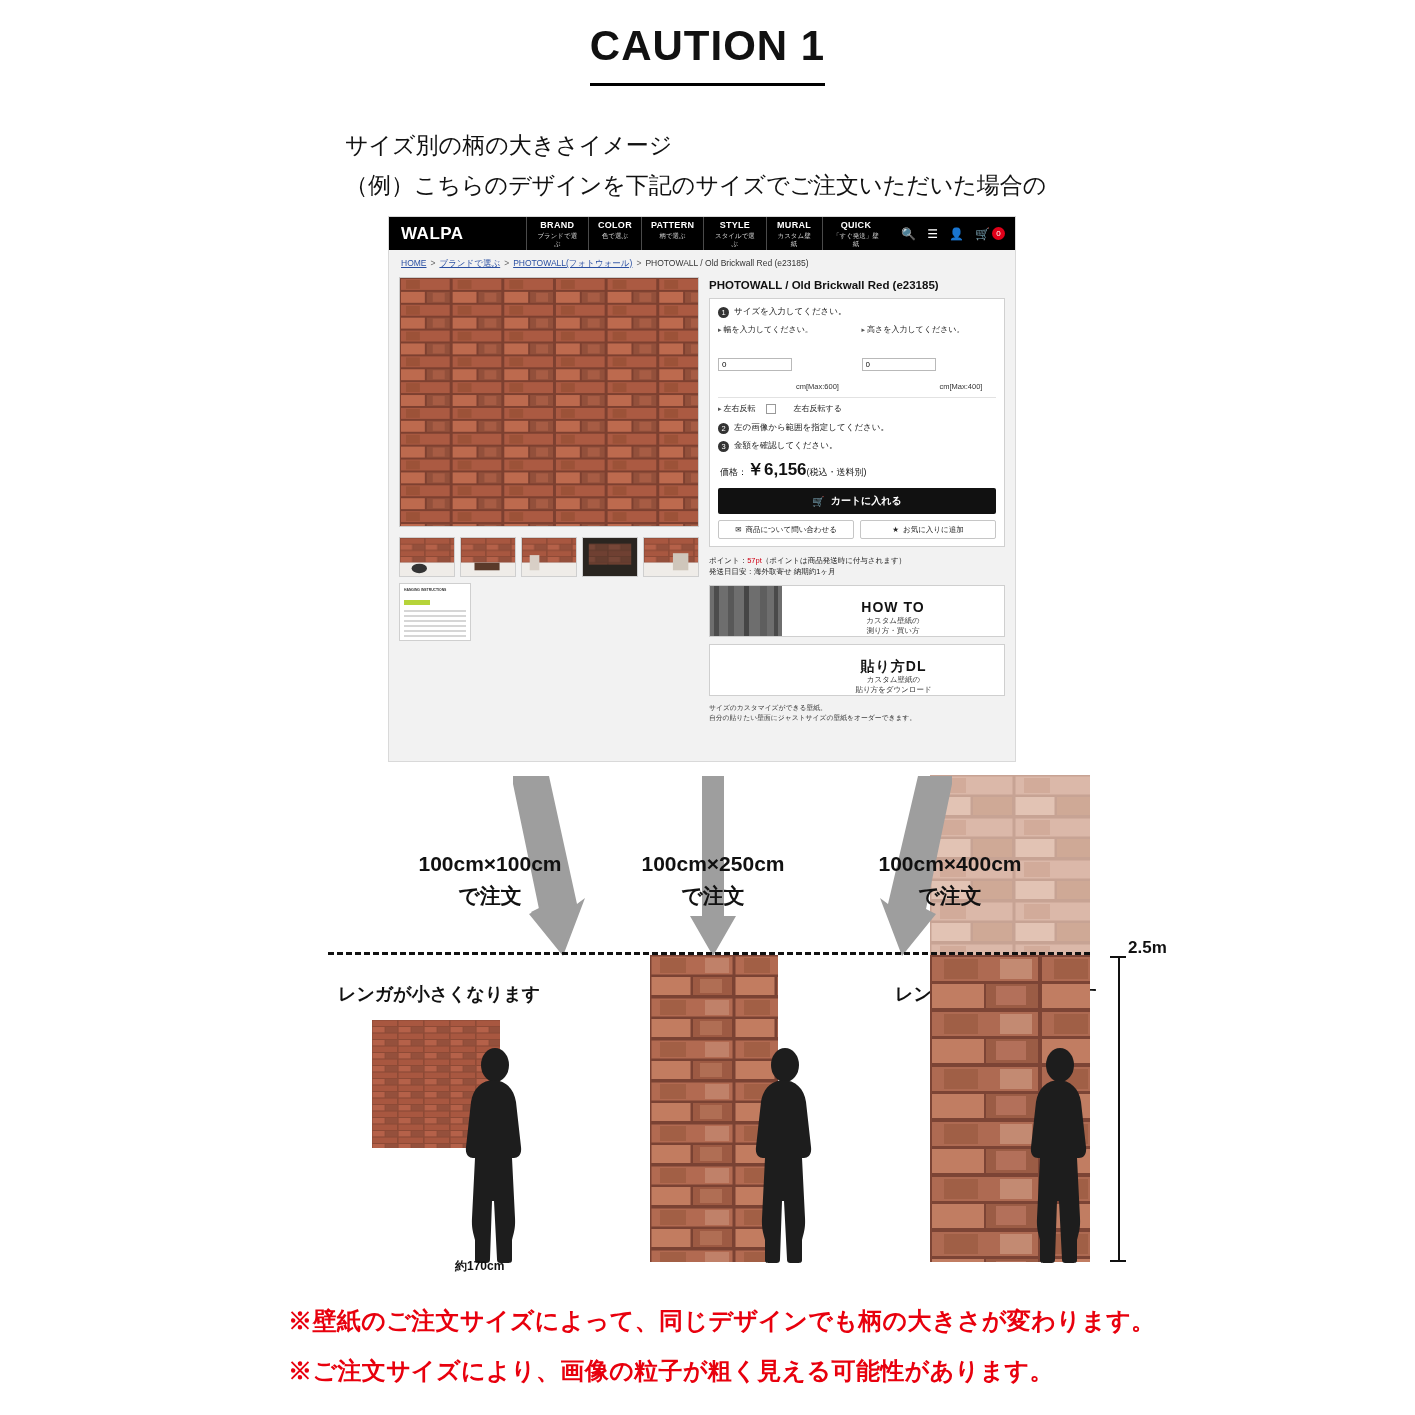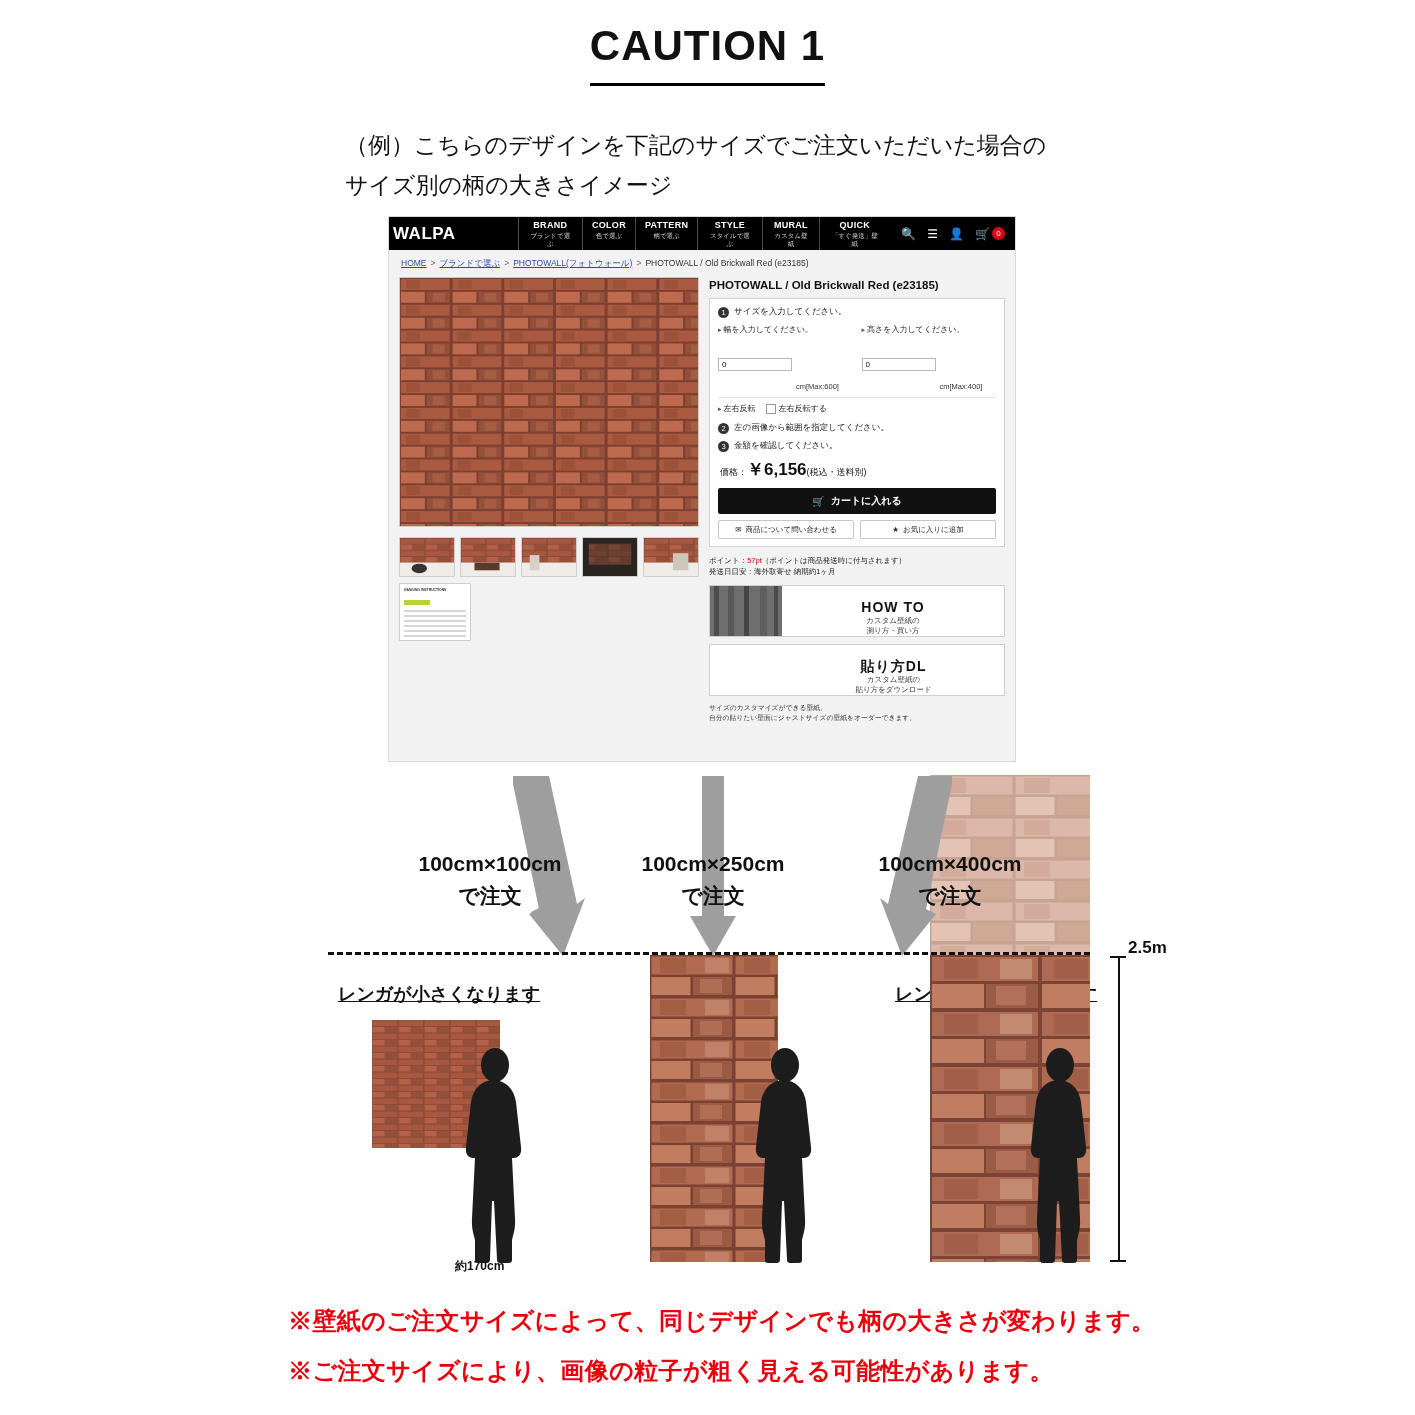--- a/index.html
+++ b/index.html
@@ -59,21 +59,21 @@
     background: #000;
     display: flex;
     align-items: stretch;
     color: #fff;
   }
   .wa-logo {
     display: flex;
     align-items: center;
     font-size: 17px;
     font-weight: bold;
-    padding: 0 14px 0 4px;
+    padding: 0 14px 0 12px;
     letter-spacing: 0.5px;
   }
   .wa-nav {
     display: flex;
     flex: 1;
     align-items: stretch;
     padding-left: 48px;
   }
   .wa-nav-item {
     padding: 3px 9px 0 9px;
@@ -203,21 +203,21 @@
     background: #fff;
   }
   .field-unit { font-size: 7.5px; color: #333; margin-top: 44px; }
   .flip-row {
     display: flex; align-items: center; gap: 10px;
     border-top: 1px solid #e2e2e2;
     padding-top: 5px;
     font-size: 8px; color: #222;
   }
   .flip-row .lab:before { content: "\25B8"; margin-right: 2px; color:#555; font-size:7px; }
-  .flip-check { display: flex; align-items: center; gap: 3px; }
+  .flip-check { display: flex; align-items: center; gap: 18px; }
   .flip-check .box { width: 8px; height: 8px; border: 1px solid #999; background: #fff; }
 
   .price-line {
     font-size: 9px; color: #111; margin: 4px 0 7px 2px;
   }
   .price-line .yen { font-size: 17px; font-weight: bold; }
   .cart-btn {
     background: #111;
     color: #fff;
     height: 26px;
@@ -311,21 +311,20 @@
 
   
   .brick-panel { position: absolute; }
 
   
   .panel-caption {
     position: absolute;
     font-size: 18px;
     font-weight: bold;
     color: #111;
-    text-decoration: underline;
   }
   #height-caption {
     position: absolute;
     left: 455px;
     top: 1258px;
     font-size: 12px;
     font-weight: bold;
   }
 
   
@@ -343,22 +342,22 @@
   #red-note-2 { left: 288px; top: 1355px; }
 </style>
 </head>
 <body>
 
 <div id="caution-title">
   <span>CAUTION 1</span>
 </div>
 
 <div id="intro">
+  <div>サイズ別の柄の大きさイメージ</div>
   <div>（例）こちらのデザインを下記のサイズでご注文いただいた場合の</div>
-  <div>サイズ別の柄の大きさイメージ</div>
 </div>
 
 <svg width="0" height="0" style="position:absolute" aria-hidden="true">
   <defs>
     <pattern id="brickFine" width="26" height="13" patternUnits="userSpaceOnUse">
       <rect width="26" height="13" fill="#8d4a36"></rect>
       <rect x="0.6" y="0.6" width="24.4" height="5.4" fill="#a85740"></rect>
       <rect x="13.6" y="7" width="11.8" height="5.4" fill="#95503c"></rect>
       <rect x="0.6" y="7" width="12" height="5.4" fill="#b56149"></rect>
     </pattern>

